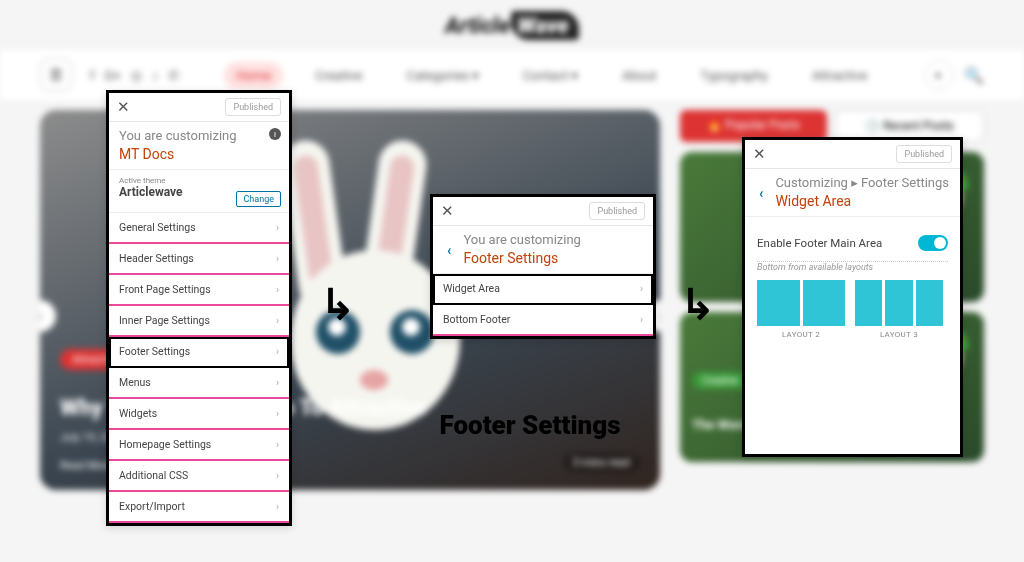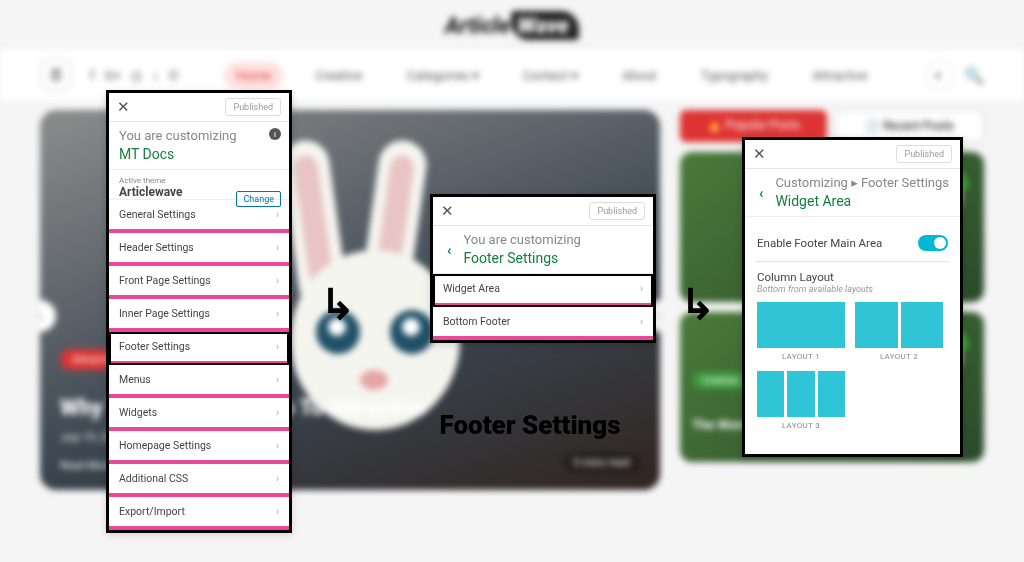--- a/index.html
+++ b/index.html
@@ -60,28 +60,28 @@
   
   .panel-head { display:flex; align-items:center; justify-content:space-between; padding:5px 8px; border-bottom:1px solid #e5e5e5; }
   .close-x { font-size:15px; color:#555; cursor:pointer; }
   .pub-btn { font-size:9px; color:#999; border:1px solid #ddd; border-radius:3px; padding:3px 7px; }
   
   .cust-row { padding:6px 10px; border-bottom:1px solid #eee; display:flex; align-items:center; gap:8px; position:relative;}
   .cust-row .info { position:absolute; right:8px; top:6px; width:12px; height:12px; border-radius:50%; background:#555; color:#fff; font-size:8px; display:flex;align-items:center;justify-content:center;}
   .cust-row .back { color:#0073aa; font-size:14px; font-weight:bold; padding:0 4px;}
   .cust-row .crumbs { line-height:1.3;}
   .cust-row .crumb-sm { font-size:13px; color:#888; }
-  .cust-row .title { font-size:14px; color:#15803d; font-weight:400;}
-  
-  .theme-row { padding:6px 10px 0; border-bottom:1px solid #eee; position:relative;}
+  .cust-row .title { font-size:14px; color:#c2410c; font-weight:400;}
+  
+  .theme-row { padding:6px 10px 13px; border-bottom:1px solid #eee; position:relative;}
   .theme-row .lab{font-size:8px;color:#888;}
   .theme-row .name{font-size:12px;color:#444;font-weight:bold;}
   .theme-row .chg{position:absolute;right:8px;top:21px;border:1px solid #0073aa;color:#0073aa;font-size:9px;padding:2px 6px;border-radius:2px;}
   
-  .menu-list .mi { padding:8px 10px; font-size:10.5px; color:#444; border-bottom:4px solid #ec4899; display:flex; justify-content:space-between; align-items:center; cursor:pointer;}
+  .menu-list .mi { padding:8px 10px; font-size:10.5px; color:#444; border-bottom:2px solid #ec4899; display:flex; justify-content:space-between; align-items:center; cursor:pointer;}
   .menu-list .mi .chev{ color:#aaa; font-size:10px;}
   .mi.boxed { outline:2px solid #000; outline-offset:-2px;}
   
   .arrows { position:absolute; font-size:42px; font-weight:900; color:#000;}
   .ar1 { left:320px; top:280px; }
   .ar2 { left:680px; top:280px; }
   
   .main-title { position:absolute; left:380px; top:410px; text-align:center; font-size:26px; font-weight:900; color:#000; width:300px;}
   
   .p3 .section-inner{padding:8px 12px;}
@@ -276,29 +276,22 @@
       <div class="crumbs">
         <div class="crumb-sm">Customizing ▸ Footer Settings</div>
         <div class="title">Widget Area</div>
       </div>
     </div>
     <div class="section-inner">
       <div class="toggle-row">
         <span>Enable Footer Main Area</span>
         <div class="toggle"></div>
       </div>
-      <div class="col-title">Column Layout</div>
       <div class="col-sub">Bottom from available layouts</div>
       <div class="layouts" id="layout-grid">
-          <div class="lay">
-            <div class="box">
-              <div class="c"></div>
-            </div>
-            <div class="lbl">LAYOUT 1</div>
-          </div>
           <div class="lay">
             <div class="box">
               <div class="c"></div>
               <div class="c"></div>
             </div>
             <div class="lbl">LAYOUT 2</div>
           </div>
           <div class="lay">
             <div class="box">
               <div class="c"></div>

